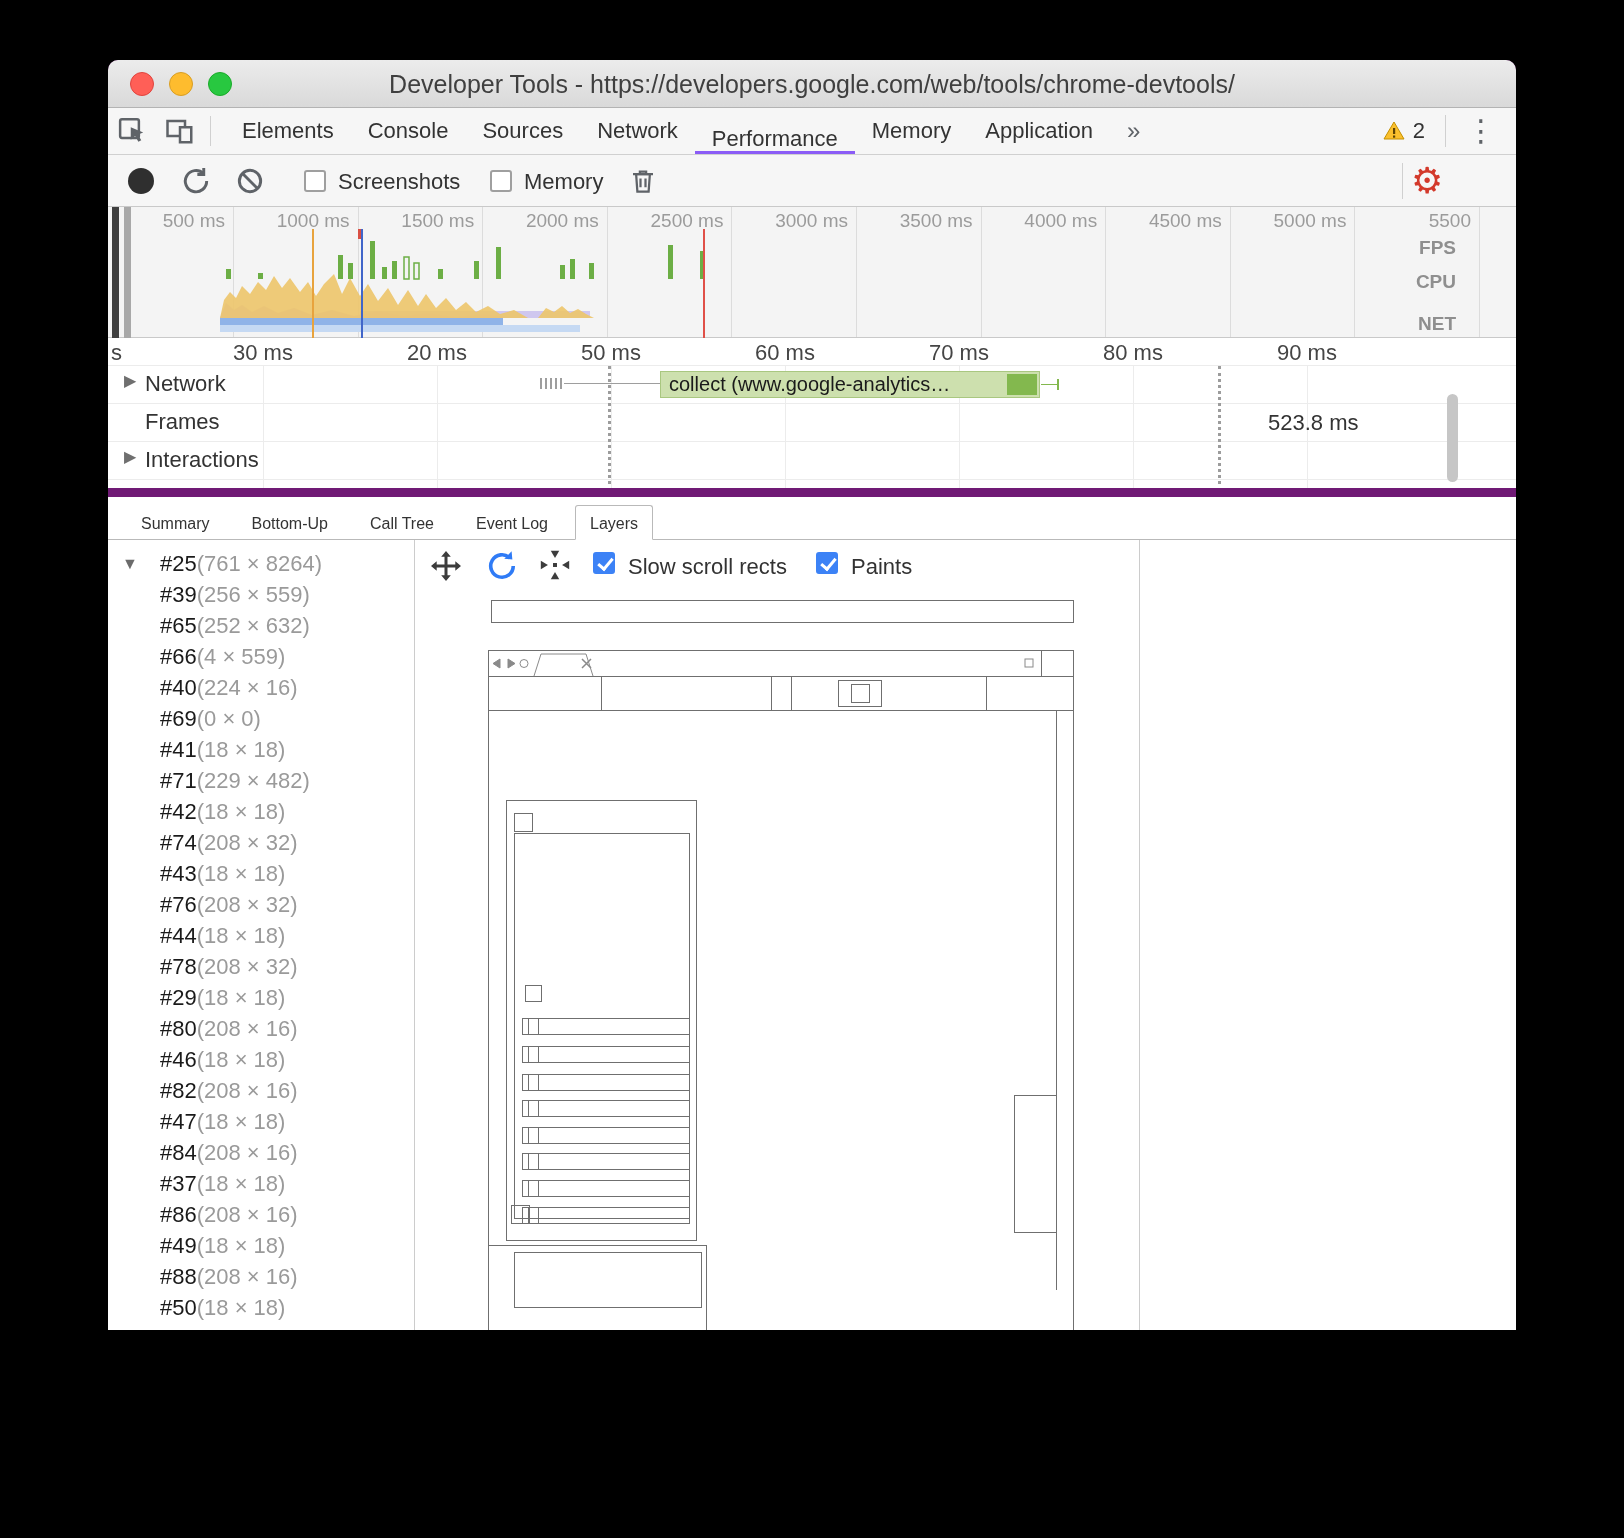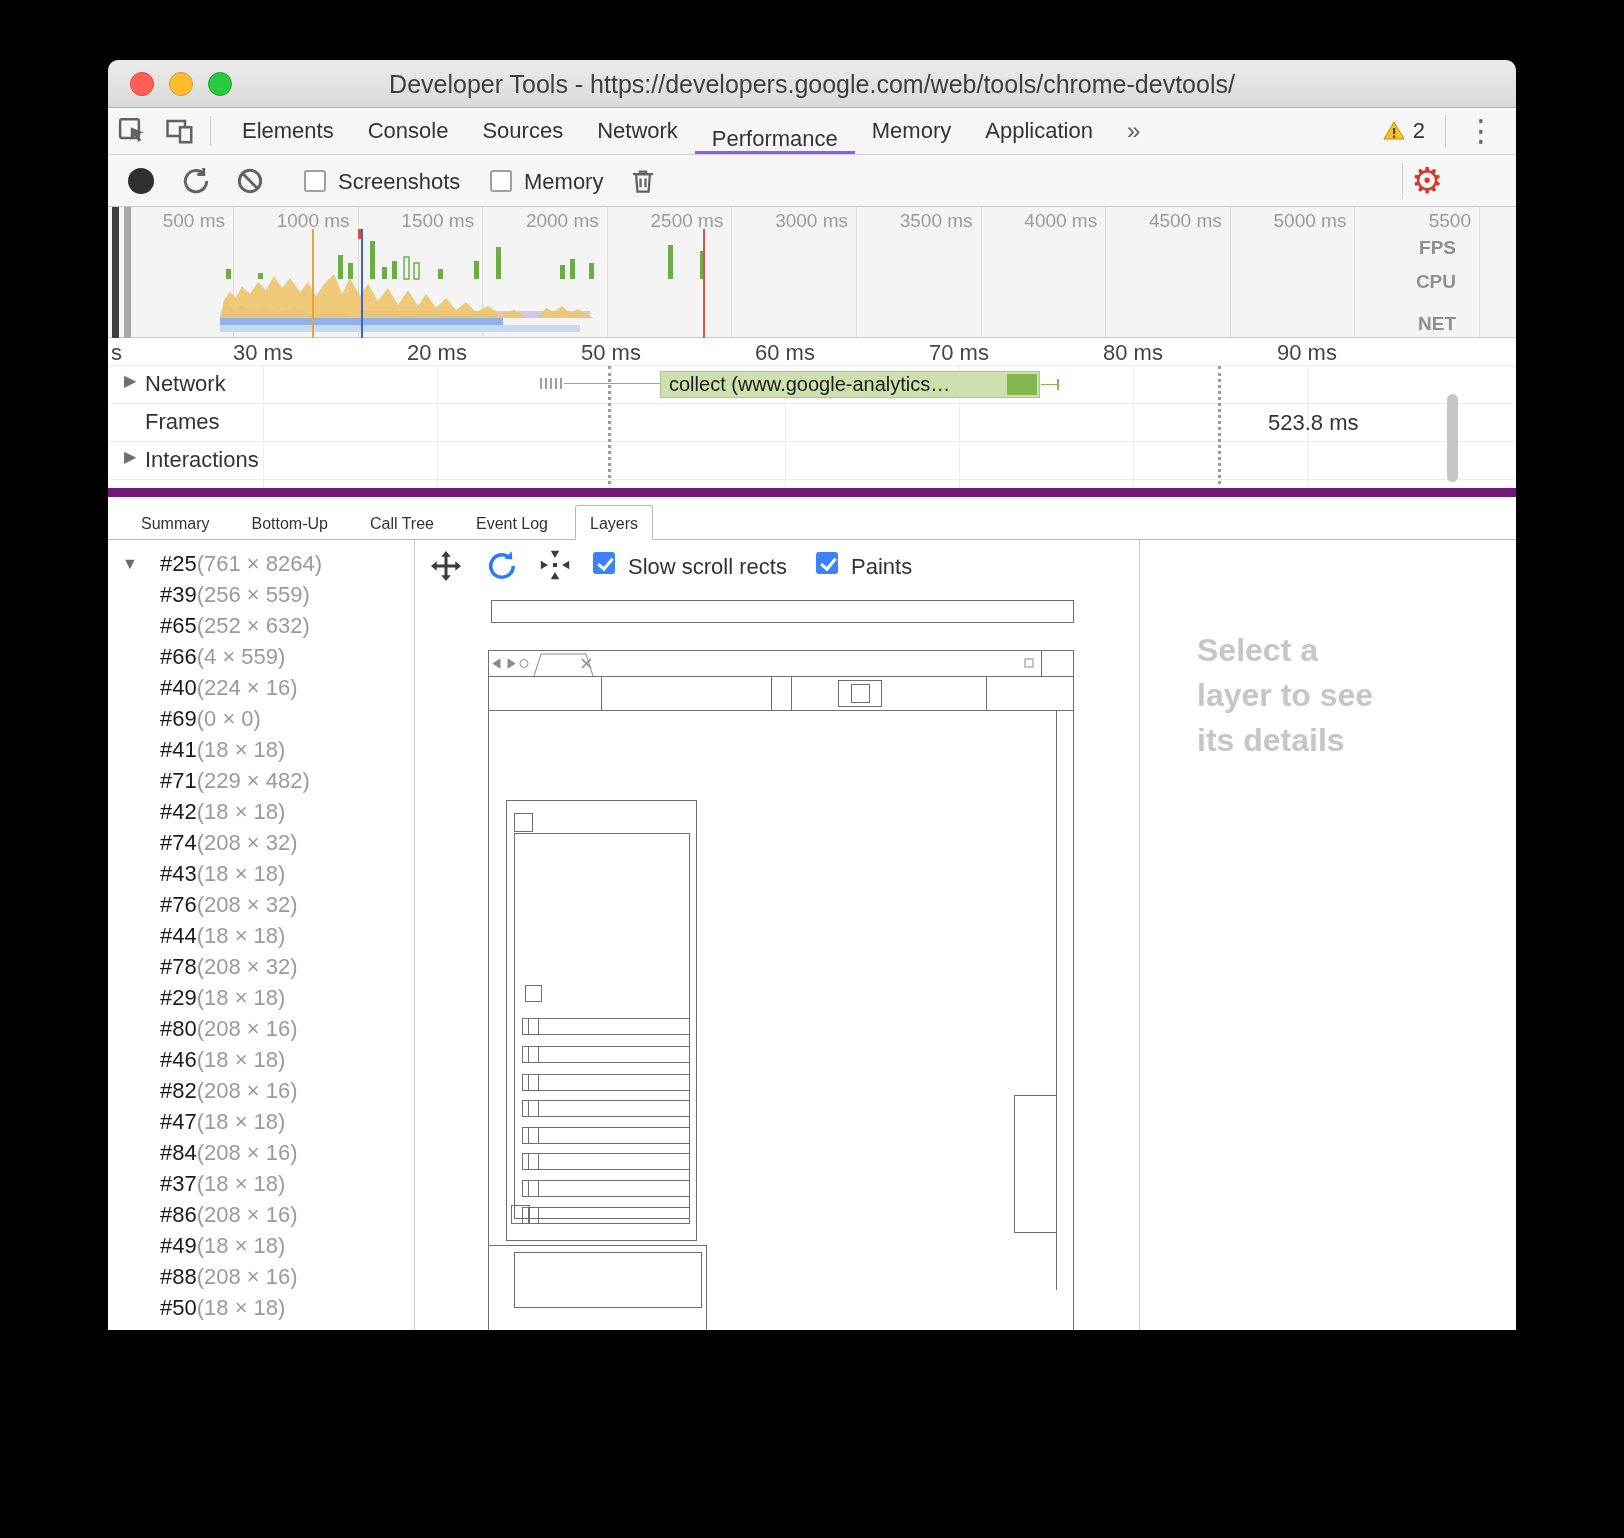--- a/index.html
+++ b/index.html
@@ -409,22 +409,15 @@
           <path d="M84,69 l-7,4.5 7,4.5 z"></path>
           <path d="M92,69 l7,4.5 -7,4.5 z"></path>
           <circle cx="108" cy="73.5" r="4" fill="none"></circle>
           <path d="M166,69 l9,9 M175,69 l-9,9" stroke-width="1.5" fill="none"></path>
           <polyline points="118,86 125,64 170,64 177,86" fill="none"></polyline>
           <rect x="609" y="69" width="8" height="8" fill="none"></rect>
         </g>
       </svg>
     </div>
 
-    <div class="ldetails">
-      <div class="placeholder">
-          <div>Select a</div>
-          <div>layer to see</div>
-          <div>its details</div>
-        </div>
-    </div>
   </div>
 
 </div>
 
 </body></html>

